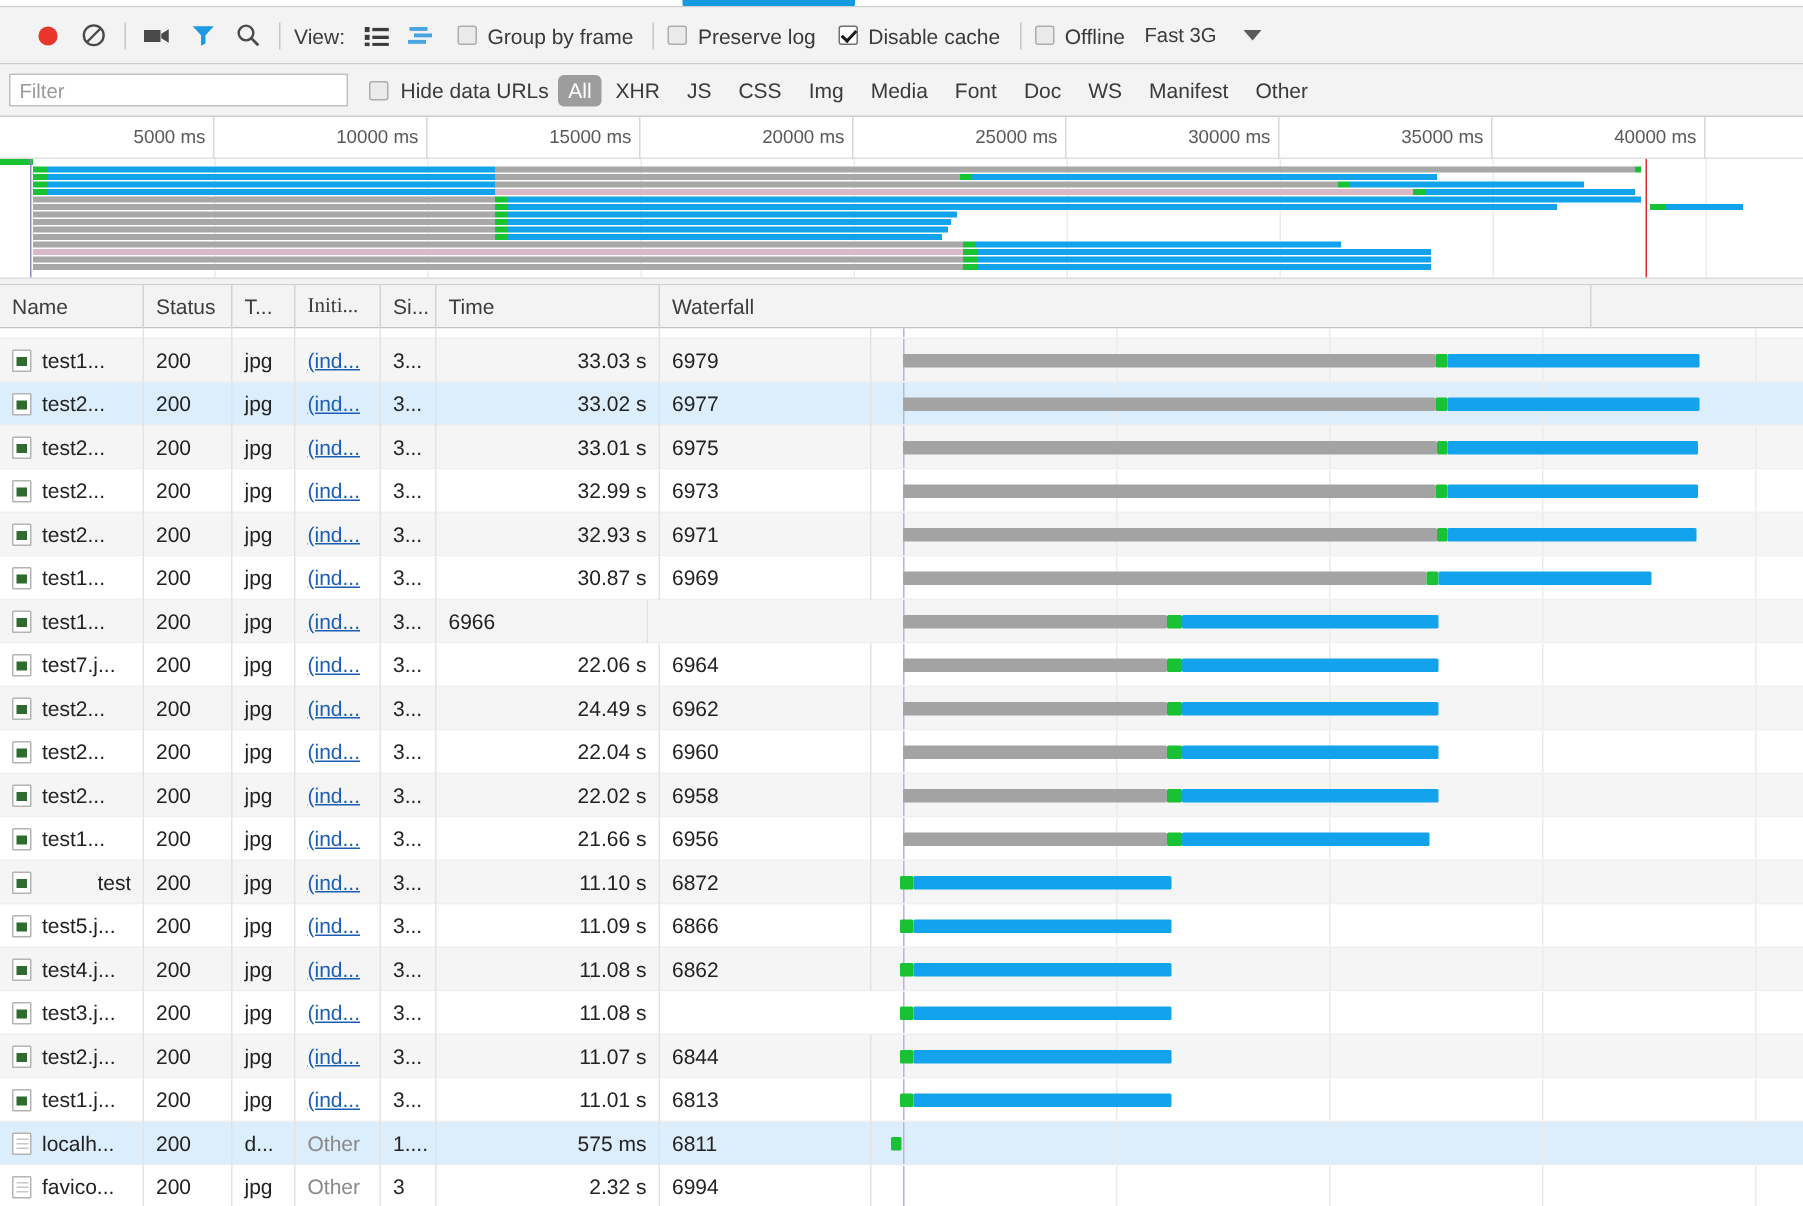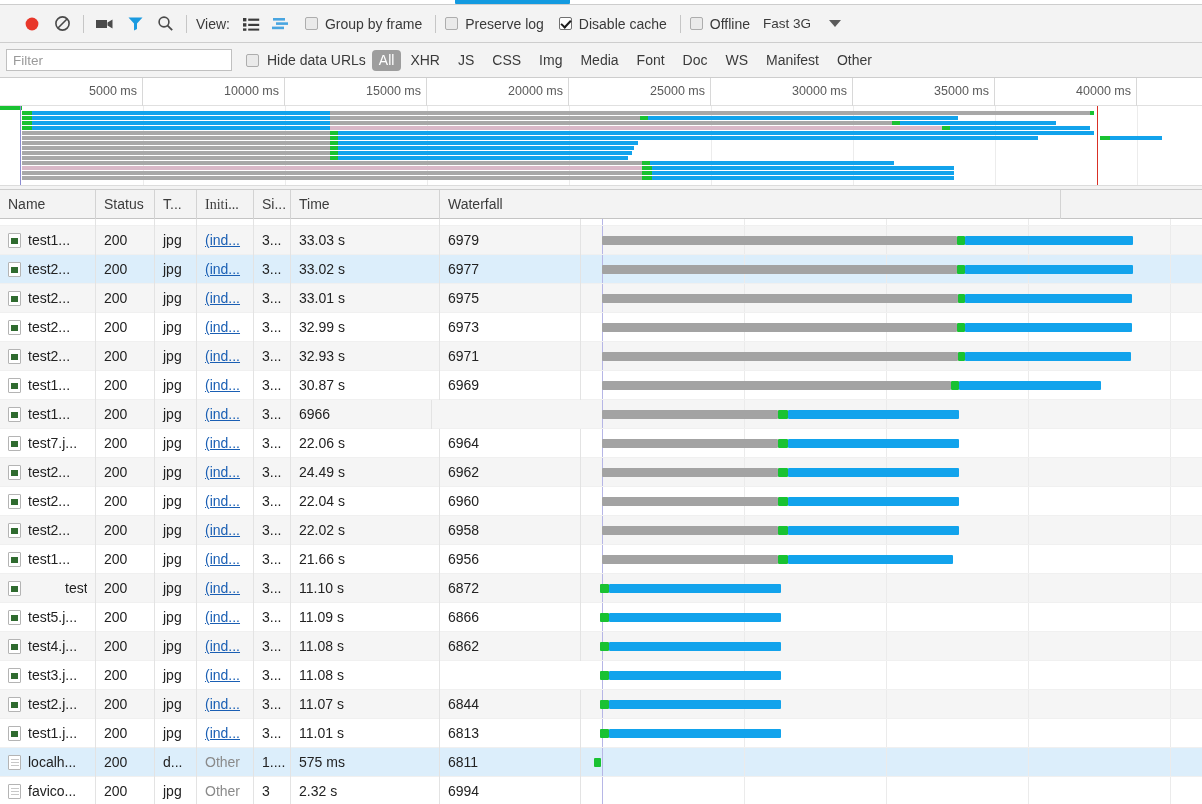--- a/index.html
+++ b/index.html
@@ -145,21 +145,21 @@
   }
   .row.even { background: #ffffff; }
   .row.odd  { background: #f5f5f5; }
   .row.sel  { background: #dceefb; }
   .cell {
     height: 29px; line-height: 29px; font-size: 14px; color: #222;
     border-right: 1px solid #e3e3e3;
     padding: 0 8px; overflow: hidden; white-space: nowrap;
     flex: 0 0 auto;
   }
-  .cell.num { }
+  .cell.num { text-align: right; }
   .cell.dim { color: #8a8a8a; }
   .cell.link { color: #1a5fb4; }
   .cell.link u { text-decoration: underline; }
   .c-name { display: flex; align-items: center; gap: 7px; }
   .ficon {
     width: 13px; height: 15px; flex: 0 0 auto;
     background: #ffffff; border: 1px solid #b4b4b4; border-radius: 1px;
     position: relative;
   }
   .ficon.img::after {

